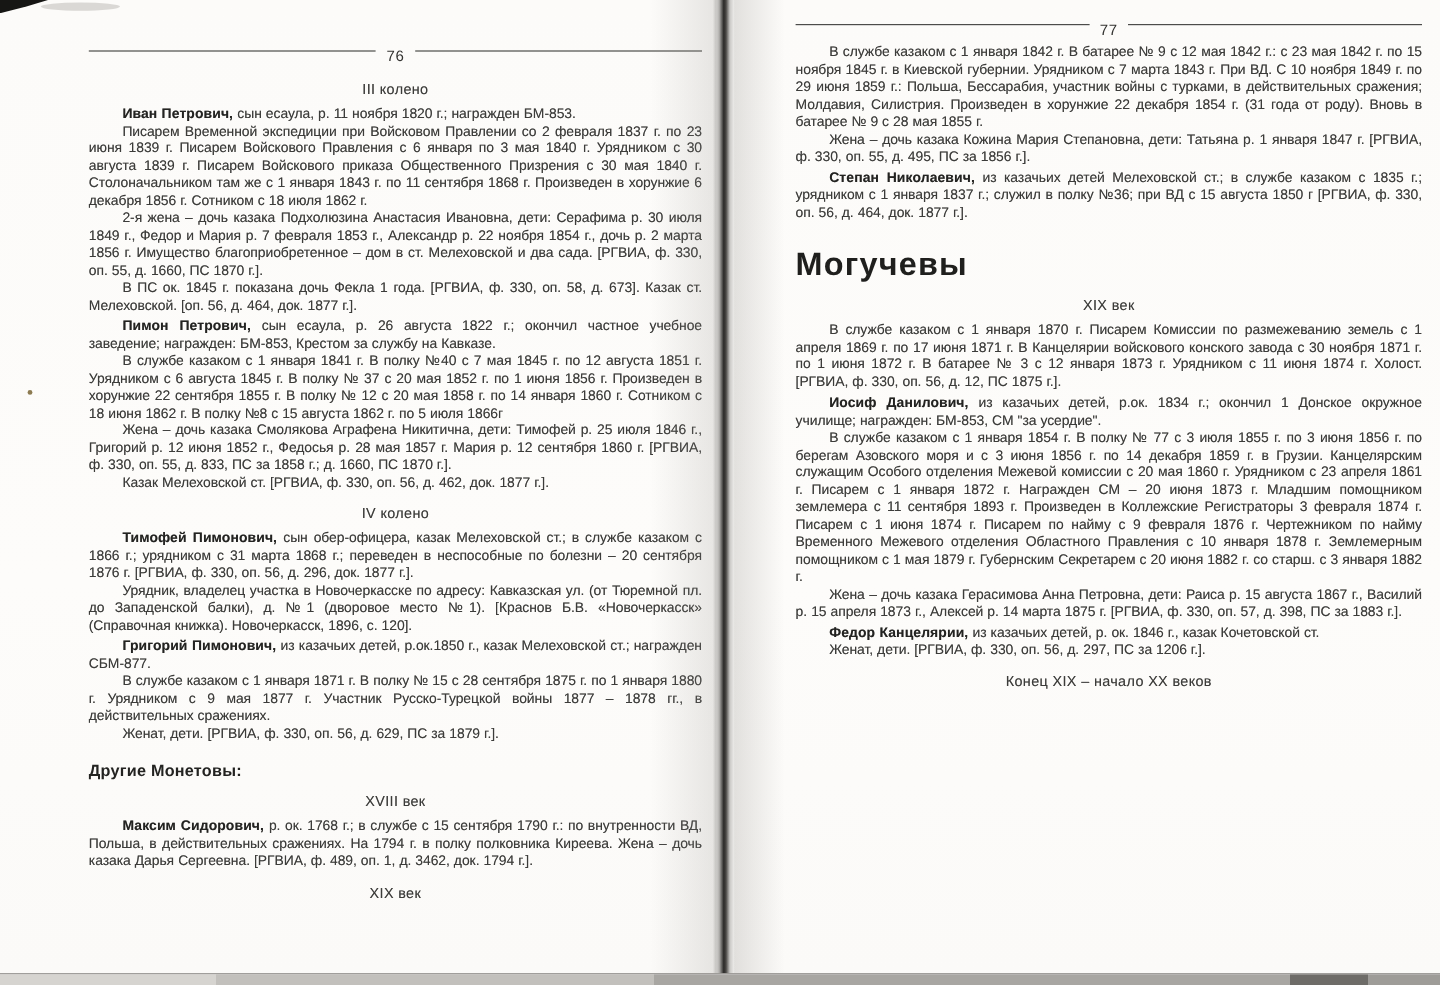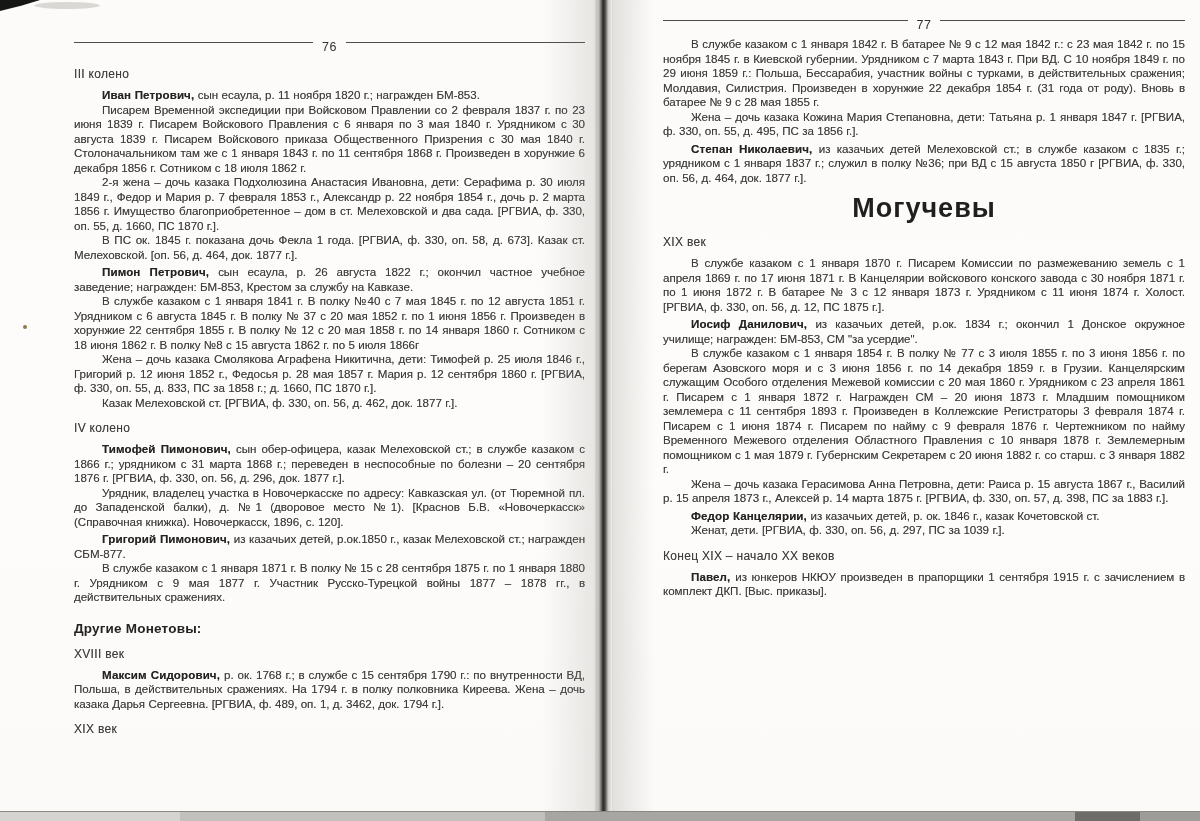--- a/index.html
+++ b/index.html
@@ -33,24 +33,24 @@
   .speck{position:absolute;top:325px;left:23px;width:4px;height:4px;border-radius:50%;background:#8d7b52;}
 
   .pagehead{display:flex;align-items:flex-start;gap:9px;margin-bottom:2px;}
   .pagehead .rule{flex:1;height:1px;background:#4c4c4a;}
   .pagehead .num{font-size:12.5px;color:#333331;letter-spacing:0.5px;transform:translateY(-2px);}
 
   .para{margin:0;font-size:11.6px;line-height:14.5px;text-align:justify;text-indent:28px;
     letter-spacing:-0.05px;word-spacing:0.2px;text-shadow:0 0 0.4px rgba(70,70,68,0.55);}
   .para b{color:#232321;letter-spacing:0.1px;}
   .gap{margin-top:3px;}
-  .centerline{font-size:12px;text-align:left;margin:11px 0 7px;letter-spacing:0.3px;
+  .centerline{font-size:12px;text-align:center;margin:11px 0 7px;letter-spacing:0.3px;
     text-shadow:0 0 0.4px rgba(70,70,68,0.5);}
-  .family-title{font-size:27px;font-weight:bold;color:#1f1f1d;text-align:center;
-    letter-spacing:1px;margin:8px 0 6px;}
+  .family-title{font-size:27px;font-weight:bold;color:#1f1f1d;
+    letter-spacing:1px;margin:20px 0 6px;}
   .group-label{font-size:13.5px;font-weight:bold;color:#232321;margin:16px 0 2px;letter-spacing:0.2px;}
 </style>
 </head>
 <body>
 
 <div id="canvas">
 
   <div class="page page-left">
     <div class="pagehead">
       <div class="rule"></div>
@@ -65,20 +65,21 @@
         <p class="para">В ПС ок. 1845 г. показана дочь Фекла 1 года. [РГВИА, ф. 330, оп. 58, д. 673]. Казак ст. Мелеховской. [оп. 56, д. 464, док. 1877 г.].</p>
         <p class="para gap"><b>Пимон Петрович, </b>сын есаула, р. 26 августа 1822 г.; окончил частное учебное заведение; награжден: БМ-853, Крестом за службу на Кавказе.</p>
         <p class="para">В службе казаком с 1 января 1841 г. В полку №40 с 7 мая 1845 г. по 12 августа 1851 г. Урядником с 6 августа 1845 г. В полку № 37 с 20 мая 1852 г. по 1 июня 1856 г. Произведен в хорунжие 22 сентября 1855 г. В полку № 12 с 20 мая 1858 г. по 14 января 1860 г. Сотником с 18 июня 1862 г. В полку №8 с 15 августа 1862 г. по 5 июля 1866г</p>
         <p class="para">Жена – дочь казака Смолякова Аграфена Никитична, дети: Тимофей р. 25 июля 1846 г., Григорий р. 12 июня 1852 г., Федосья р. 28 мая 1857 г. Мария р. 12 сентября 1860 г. [РГВИА, ф. 330, оп. 55, д. 833, ПС за 1858 г.; д. 1660, ПС 1870 г.].</p>
         <p class="para">Казак Мелеховской ст. [РГВИА, ф. 330, оп. 56, д. 462, док. 1877 г.].</p>
         <div class="centerline gap">IV колено</div>
         <p class="para gap"><b>Тимофей Пимонович, </b>сын обер-офицера, казак Мелеховской ст.; в службе казаком с 1866 г.; урядником с 31 марта 1868 г.; переведен в неспособные по болезни – 20 сентября 1876 г. [РГВИА, ф. 330, оп. 56, д. 296, док. 1877 г.].</p>
         <p class="para">Урядник, владелец участка в Новочеркасске по адресу: Кавказская ул. (от Тюремной пл. до Западенской балки), д. №1 (дворовое место №1). [Краснов Б.В. «Новочеркасск» (Справочная книжка). Новочеркасск, 1896, с. 120].</p>
         <p class="para gap"><b>Григорий Пимонович, </b>из казачьих детей, р.ок.1850 г., казак Мелеховской ст.; награжден СБМ-877.</p>
         <p class="para">В службе казаком с 1 января 1871 г. В полку № 15 с 28 сентября 1875 г. по 1 января 1880 г. Урядником с 9 мая 1877 г. Участник Русско-Турецкой войны 1877 – 1878 гг., в действительных сражениях.</p>
+        <p class="para">Женат, дети. [РГВИА, ф. 330, оп. 56, д. 629, ПС за 1879 г.].</p>
         <div class="group-label">Другие Монетовы:</div>
         <div class="centerline">XVIII век</div>
         <p class="para gap"><b>Максим Сидорович, </b>р. ок. 1768 г.; в службе с 15 сентября 1790 г.: по внутренности ВД, Польша, в действительных сражениях. На 1794 г. в полку полковника Киреева. Жена – дочь казака Дарья Сергеевна. [РГВИА, ф. 489, оп. 1, д. 3462, док. 1794 г.].</p>
         <div class="centerline">XIX век</div>
       </div>
   </div>
 
   <div class="page page-right">
     <div class="pagehead">
       <div class="rule"></div>
@@ -89,23 +90,22 @@
         <p class="para gap">В службе казаком с 1 января 1842 г. В батарее № 9 с 12 мая 1842 г.: с 23 мая 1842 г. по 15 ноября 1845 г. в Киевской губернии. Урядником с 7 марта 1843 г. При ВД. С 10 ноября 1849 г. по 29 июня 1859 г.: Польша, Бессарабия, участник войны с турками, в действительных сражения; Молдавия, Силистрия. Произведен в хорунжие 22 декабря 1854 г. (31 года от роду). Вновь в батарее № 9 с 28 мая 1855 г.</p>
         <p class="para">Жена – дочь казака Кожина Мария Степановна, дети: Татьяна р. 1 января 1847 г. [РГВИА, ф. 330, оп. 55, д. 495, ПС за 1856 г.].</p>
         <p class="para gap"><b>Степан Николаевич, </b>из казачьих детей Мелеховской ст.; в службе казаком с 1835 г.; урядником с 1 января 1837 г.; служил в полку №36; при ВД с 15 августа 1850 г [РГВИА, ф. 330, оп. 56, д. 464, док. 1877 г.].</p>
         <div class="family-title">Могучевы</div>
         <div class="centerline">XIX век</div>
         <p class="para">В службе казаком с 1 января 1870 г. Писарем Комиссии по размежеванию земель с 1 апреля 1869 г. по 17 июня 1871 г. В Канцелярии войскового конского завода с 30 ноября 1871 г. по 1 июня 1872 г. В батарее № 3 с 12 января 1873 г. Урядником с 11 июня 1874 г. Холост. [РГВИА, ф. 330, оп. 56, д. 12, ПС 1875 г.].</p>
         <p class="para gap"><b>Иосиф Данилович, </b>из казачьих детей, р.ок. 1834 г.; окончил 1 Донское окружное училище; награжден: БМ-853, СМ "за усердие".</p>
         <p class="para">В службе казаком с 1 января 1854 г. В полку № 77 с 3 июля 1855 г. по 3 июня 1856 г. по берегам Азовского моря и с 3 июня 1856 г. по 14 декабря 1859 г. в Грузии. Канцелярским служащим Особого отделения Межевой комиссии с 20 мая 1860 г. Урядником с 23 апреля 1861 г. Писарем с 1 января 1872 г. Награжден СМ – 20 июня 1873 г. Младшим помощником землемера с 11 сентября 1893 г. Произведен в Коллежские Регистраторы 3 февраля 1874 г. Писарем с 1 июня 1874 г. Писарем по найму с 9 февраля 1876 г. Чертежником по найму Временного Межевого отделения Областного Правления с 10 января 1878 г. Землемерным помощником с 1 мая 1879 г. Губернским Секретарем с 20 июня 1882 г. со старш. с 3 января 1882 г.</p>
         <p class="para">Жена – дочь казака Герасимова Анна Петровна, дети: Раиса р. 15 августа 1867 г., Василий р. 15 апреля 1873 г., Алексей р. 14 марта 1875 г. [РГВИА, ф. 330, оп. 57, д. 398, ПС за 1883 г.].</p>
         <p class="para gap"><b>Федор Канцелярии, </b>из казачьих детей, р. ок. 1846 г., казак Кочетовской ст.</p>
-        <p class="para">Женат, дети. [РГВИА, ф. 330, оп. 56, д. 297, ПС за 1039 г.].</p>
+        <p class="para">Женат, дети. [РГВИА, ф. 330, оп. 56, д. 297, ПС за 1206 г.].</p>
         <div class="centerline gap">Конец XIX – начало XX веков</div>
-        <p class="para gap"><b>Павел, </b>из юнкеров НКЮУ произведен в прапорщики 1 сентября 1915 г. с зачислением в комплект ДКП. [Выс. приказы].</p>
       </div>
   </div>
 
   <div class="shade-left"></div>
   <div class="shade-right"></div>
   <div class="gutter"></div>
 
   <div class="corner-wedge"></div>
   <div class="corner-smudge"></div>
   <div class="speck"></div>

